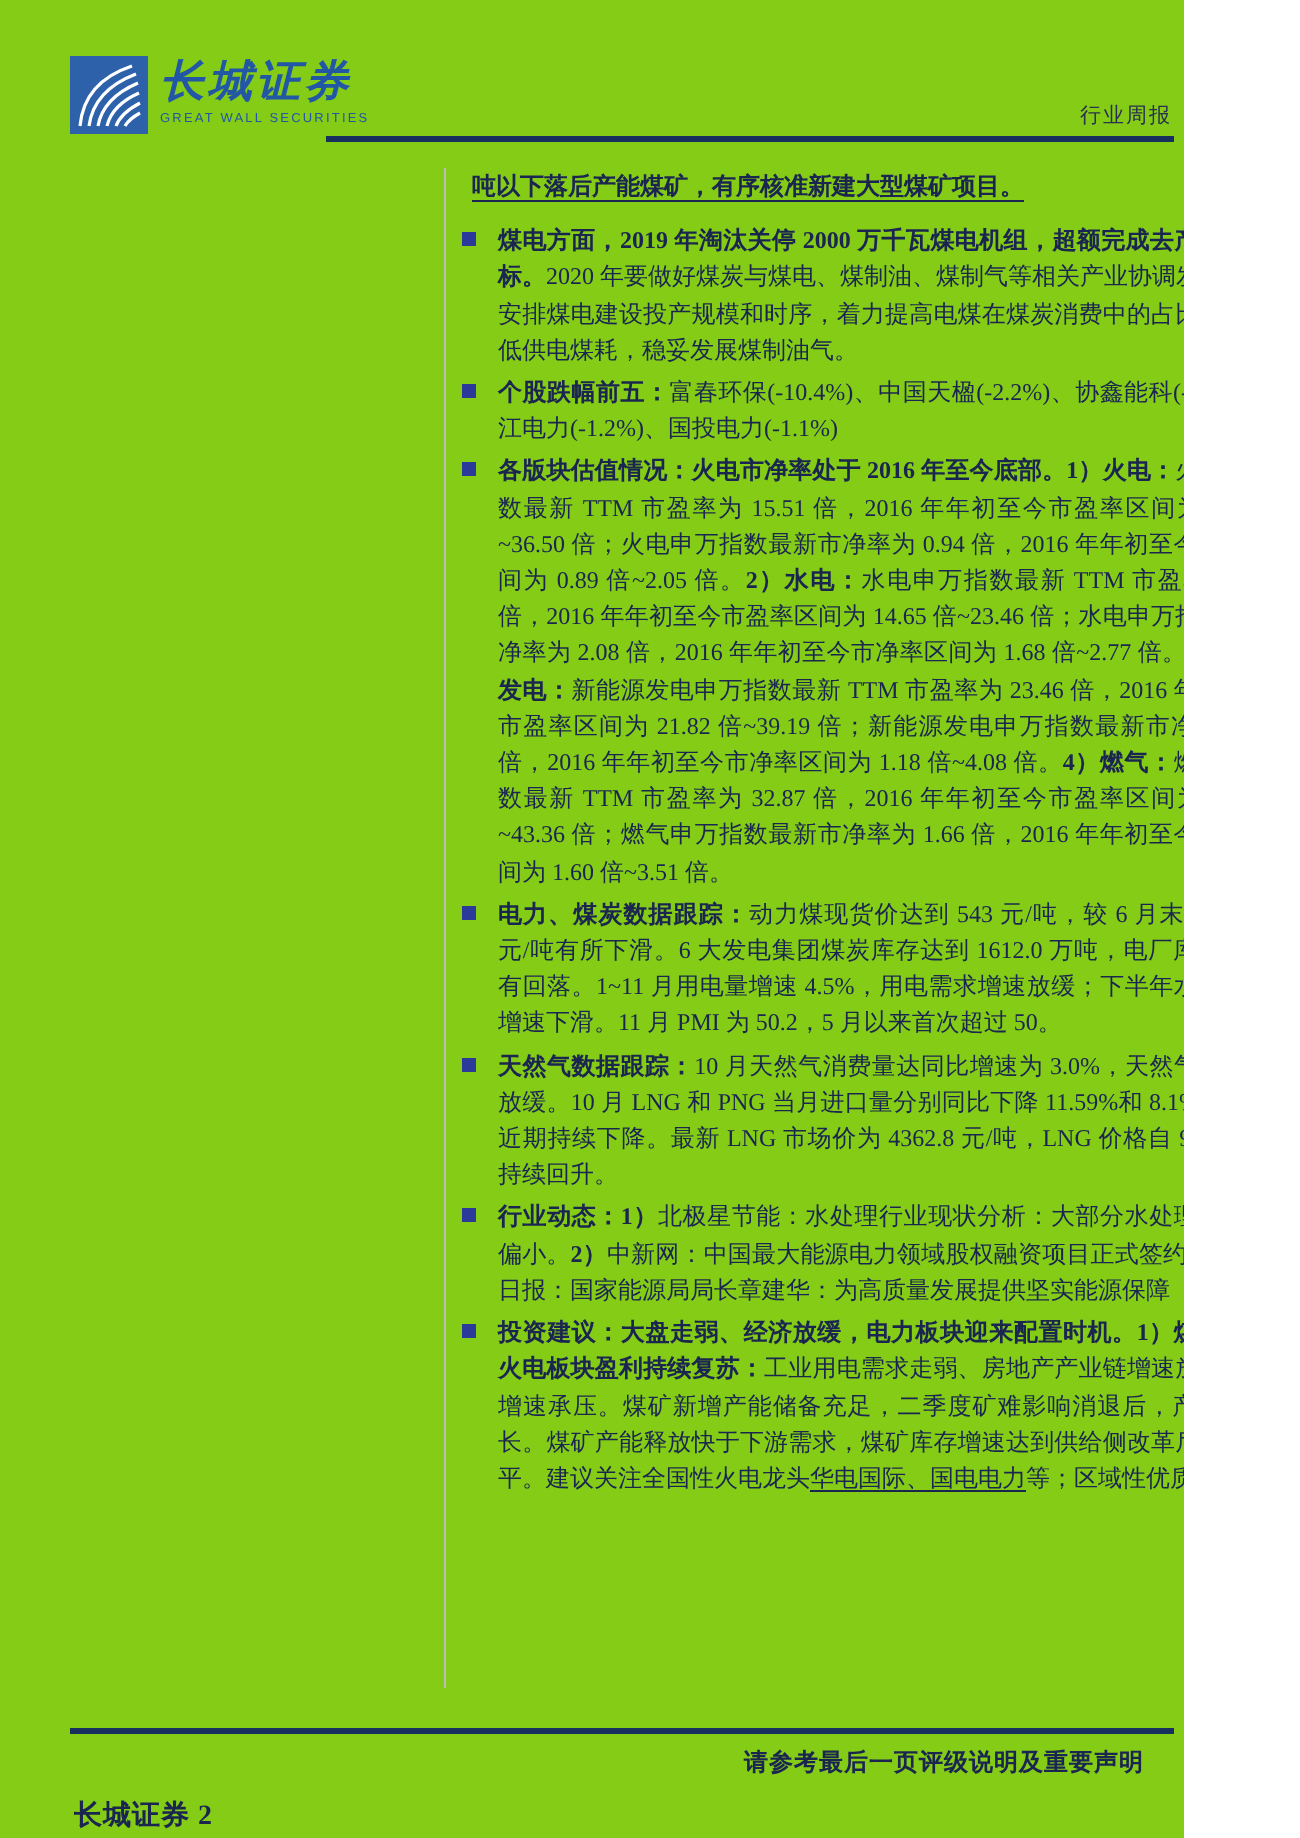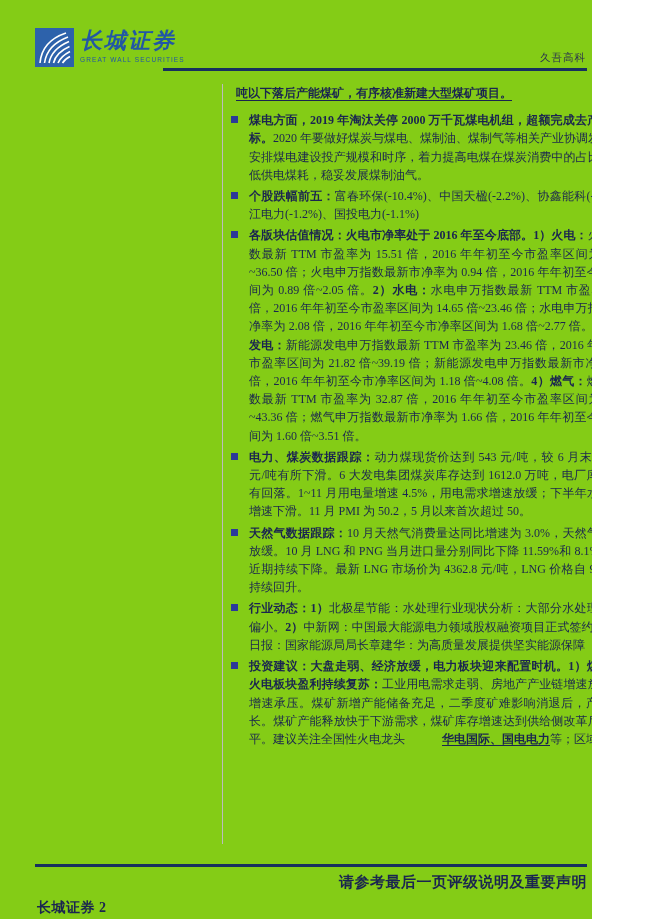--- a/index.html
+++ b/index.html
@@ -100,44 +100,44 @@
   .bullet-marker{
     position:absolute;
     left:-18px;
     top:5px;
     width:7px;
     height:7px;
     background:var(--bullet-blue);
   }
   .seg-bold{font-weight:bold;}
   .seg-normal{font-weight:normal;}
-  .seg-underline{font-weight:bold;text-decoration:underline;text-underline-offset:2px;margin-left:37px;}
+  .seg-underline{font-weight:normal;text-decoration:underline;text-underline-offset:2px;}
   
   .footer-rule{
     position:absolute;
     left:35px;
     right:5px;
     top:864px;
     height:2.5px;
     background:var(--navy-rule);
   }
   .footer-left{
     position:absolute;
     left:37px;
     top:873px;
     font-size:14px;
     font-weight:bold;
     letter-spacing:0.5px;
     margin-top:26px;
   }
   .footer-right{
     position:absolute;
-    right:5px;
+    right:20px;
     top:873px;
-    font-size:15px;
+    font-size:12px;
     font-weight:bold;
     letter-spacing:0.5px;
   }
 </style>
 </head>
 <body>
 
 <div class="page">
 
   <div class="logo-block">
@@ -151,21 +151,21 @@
         <path d="M23 35 Q 25.5 28.5 35 23.5"></path>
         <path d="M27.5 35 Q 29.5 31.5 35 28.5"></path>
       </g>
     </svg>
     <div class="brand-text">
       <span class="brand-cn">长城证券</span>
       <span class="brand-en">GREAT WALL SECURITIES</span>
     </div>
   </div>
 
-  <div class="report-type">久吾高科</div>
+  <div class="report-type">行业周报</div>
   <div class="header-rule"></div>
 
   <div class="side-rule"></div>
 
   <div class="content">
     <div class="lead">吨以下落后产能煤矿，有序核准新建大型煤矿项目。</div>
     <div id="bullet-list">
         <div class="bullet-item"><span class="bullet-marker"></span><span class="seg-bold">煤电方面，2019 年淘汰关停 2000 万千瓦煤电机组，超额完成去产能任务目标。</span><span class="seg-normal">2020 年要做好煤炭与煤电、煤制油、煤制气等相关产业协调发展；合理安排煤电建设投产规模和时序，着力提高电煤在煤炭消费中的占比，持续降低供电煤耗，稳妥发展煤制油气。</span></div>
         <div class="bullet-item"><span class="bullet-marker"></span><span class="seg-bold">个股跌幅前五：</span><span class="seg-normal">富春环保(-10.4%)、中国天楹(-2.2%)、协鑫能科(-1.5%)、长江电力(-1.2%)、国投电力(-1.1%)</span></div>
         <div class="bullet-item"><span class="bullet-marker"></span><span class="seg-bold">各版块估值情况：火电市净率处于 2016 年至今底部。1）火电：</span><span class="seg-normal">火电申万指数最新 TTM 市盈率为 15.51 倍，2016 年年初至今市盈率区间为 10.98 倍~36.50 倍；火电申万指数最新市净率为 0.94 倍，2016 年年初至今市净率区间为 0.89 倍~2.05 倍。</span><span class="seg-bold">2）水电：</span><span class="seg-normal">水电申万指数最新 TTM 市盈率为 16.45 倍，2016 年年初至今市盈率区间为 14.65 倍~23.46 倍；水电申万指数最新市净率为 2.08 倍，2016 年年初至今市净率区间为 1.68 倍~2.77 倍。</span><span class="seg-bold">3）新能源发电：</span><span class="seg-normal">新能源发电申万指数最新 TTM 市盈率为 23.46 倍，2016 年年初至今市盈率区间为 21.82 倍~39.19 倍；新能源发电申万指数最新市净率为 1.27 倍，2016 年年初至今市净率区间为 1.18 倍~4.08 倍。</span><span class="seg-bold">4）燃气：</span><span class="seg-normal">燃气申万指数最新 TTM 市盈率为 32.87 倍，2016 年年初至今市盈率区间为 23.96 倍~43.36 倍；燃气申万指数最新市净率为 1.66 倍，2016 年年初至今市净率区间为 1.60 倍~3.51 倍。</span></div>

